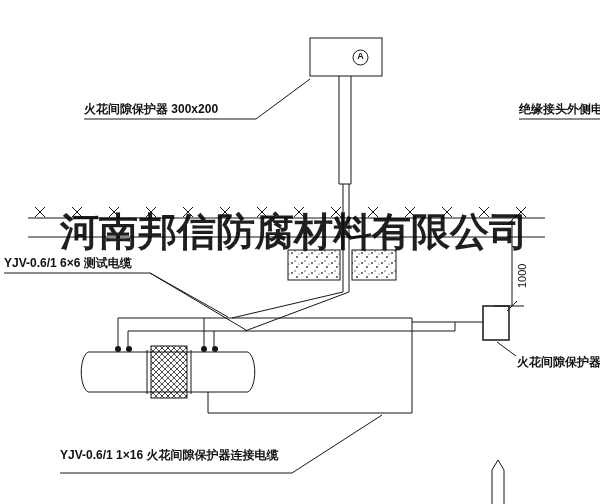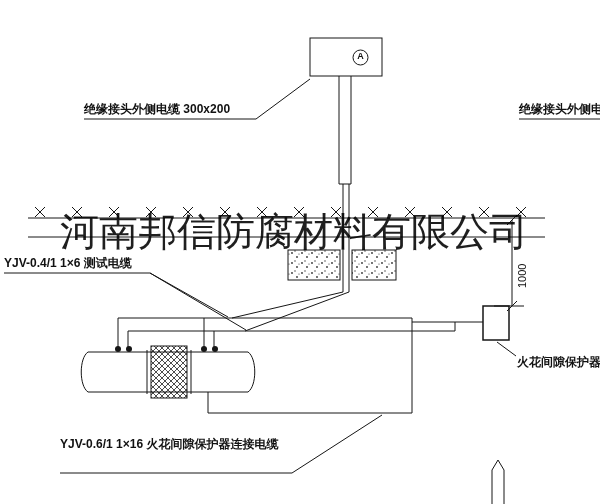--- a/index.html
+++ b/index.html
@@ -7,21 +7,21 @@
     position:relative;width:600px;height:504px;background:#ffffff;
     overflow:hidden;
     font-family:"Liberation Sans","DejaVu Sans",sans-serif;
   }
   svg{position:absolute;left:0;top:0;}
   .lbl{
     position:absolute;font-size:12px;font-weight:700;color:#111;
     white-space:nowrap;line-height:14px;
   }
   .watermark{
-    position:absolute;left:60px;top:205px;font-size:39px;font-weight:400;
+    position:absolute;left:60px;top:205px;font-size:39px;font-weight:700;
     color:rgba(0,0,0,0.88);white-space:nowrap;letter-spacing:0;text-align:right;
   }
   .dim-text{
     position:absolute;left:516px;top:288px;font-size:11px;font-weight:400;color:#111;
     transform:rotate(-90deg);transform-origin:0 0;white-space:nowrap;
   }
   .meter-a{
     position:absolute;left:354px;top:51px;width:13px;text-align:center;
     font-size:9px;font-weight:700;color:#111;
   }
@@ -140,29 +140,29 @@
         </g>
       </g>
 
       <polyline points="60,473 292,473 382,415"></polyline>
 
       <path d="M492,504 L492,470 L498,460 L504,470 L504,504"></path>
 
     </g>
   </svg>
 
-  <div class="lbl" style="left:84px;top:102px">绝缘接头外侧电缆 300x200</div>
+  <div class="lbl" style="left:84px;top:102px">火花间隙保护器 300x200</div>
 
   <div class="lbl" style="left:519px;top:102px">绝缘接头外侧电缆</div>
 
-  <div class="lbl" style="left:4px;top:256px">YJV-0.4/1 1×6 测试电缆</div>
+  <div class="lbl" style="left:4px;top:256px">YJV-0.6/1 6×6 测试电缆</div>
 
   <div class="lbl" style="left:517px;top:355px">火花间隙保护器</div>
 
-  <div class="lbl" style="left:60px;top:437px">YJV-0.6/1 1×16 火花间隙保护器连接电缆</div>
+  <div class="lbl" style="left:60px;top:448px">YJV-0.6/1 1×16 火花间隙保护器连接电缆</div>
 
   <div class="dim-text">1000</div>
 
   <div class="meter-a">A</div>
 
   <div class="watermark">河南邦信防腐材料有限公司</div>
 
 </div>
 
 </body></html>

